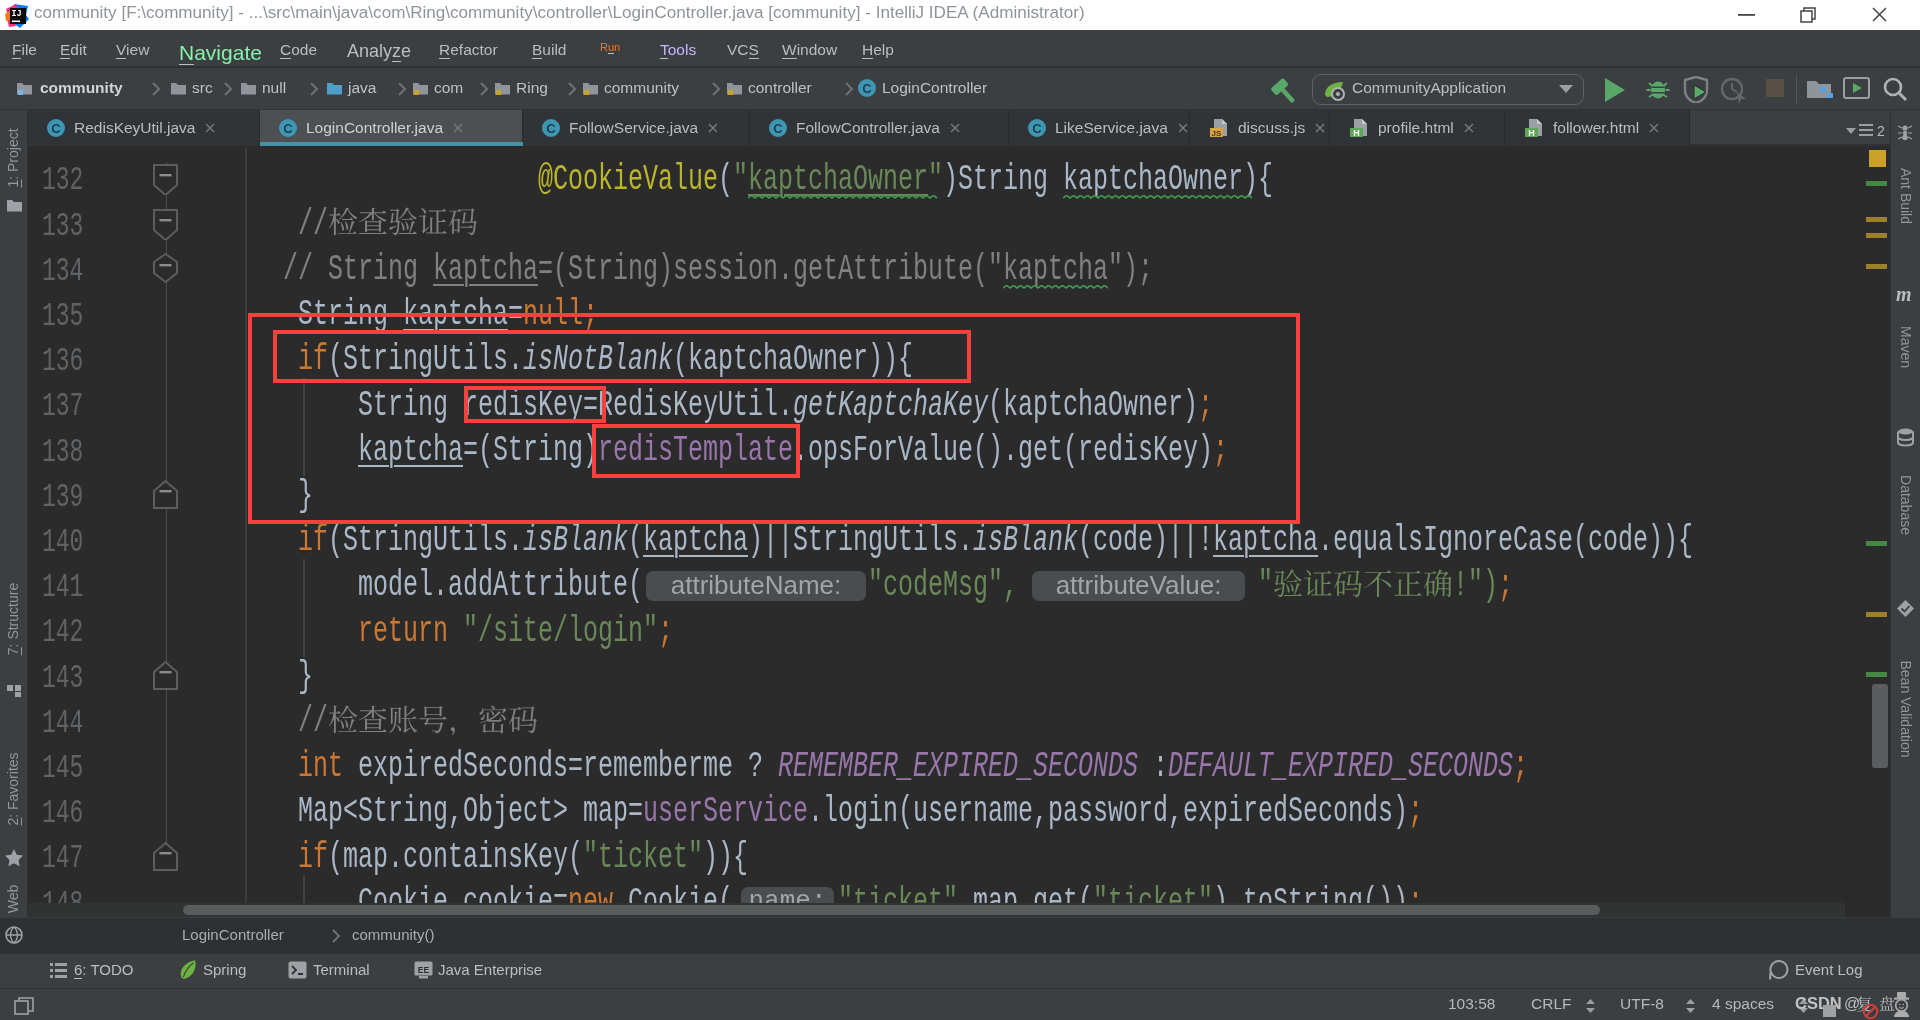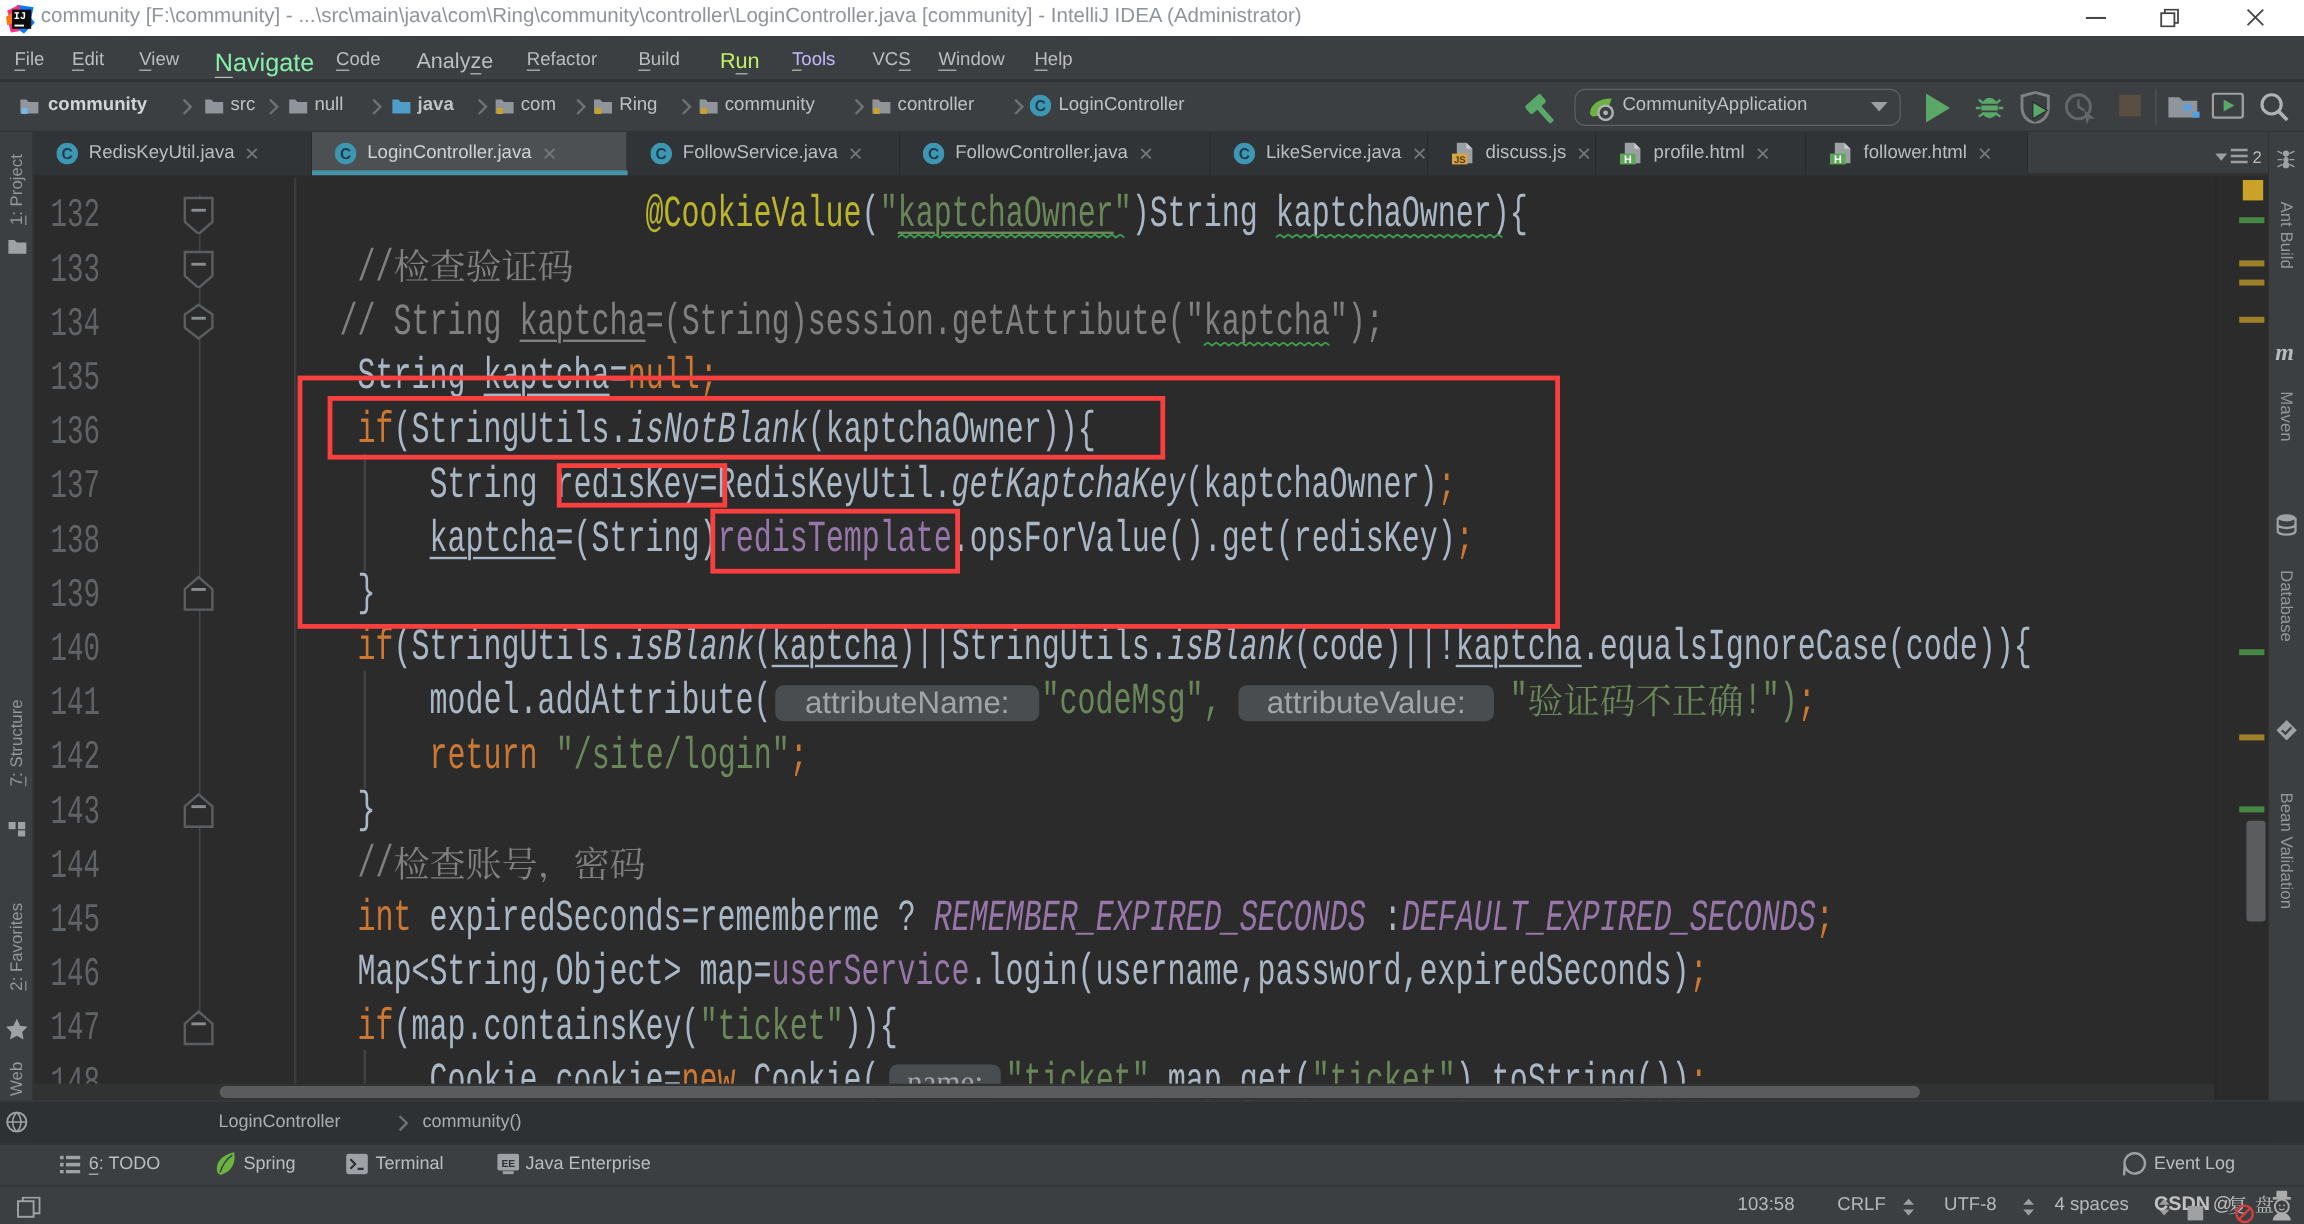--- a/index.html
+++ b/index.html
@@ -54,21 +54,21 @@
   </div>
 <div style="position:absolute;left:0;top:30px;width:1920px;height:37px;background:#3C3F41;border-bottom:1px solid #323232">
     <div style="position:absolute;left:12px;top:11px;font-size:15.5px;color:#BBBDBF"><span style="border-bottom:1px solid #BBBDBF">F</span>ile</div>
     <div style="position:absolute;left:60px;top:11px;font-size:15.5px;color:#BBBDBF"><span style="border-bottom:1px solid #BBBDBF">E</span>dit</div>
     <div style="position:absolute;left:116px;top:11px;font-size:15.5px;color:#BBBDBF"><span style="border-bottom:1px solid #BBBDBF">V</span>iew</div>
     <div style="position:absolute;left:179px;top:11px;font-size:21px;color:#86efac"><span style="border-bottom:1px solid #BBBDBF">N</span>avigate</div>
     <div style="position:absolute;left:280px;top:11px;font-size:15.5px;color:#BBBDBF"><span style="border-bottom:1px solid #BBBDBF">C</span>ode</div>
     <div style="position:absolute;left:347px;top:11px;font-size:18px;color:#BBBDBF">Analy<span style="border-bottom:1px solid #BBBDBF">z</span>e</div>
     <div style="position:absolute;left:439px;top:11px;font-size:15.5px;color:#BBBDBF"><span style="border-bottom:1px solid #BBBDBF">R</span>efactor</div>
     <div style="position:absolute;left:532px;top:11px;font-size:15.5px;color:#BBBDBF"><span style="border-bottom:1px solid #BBBDBF">B</span>uild</div>
-    <div style="position:absolute;left:600px;top:11px;font-size:18px;color:#bef264">R<span style="border-bottom:1px solid #BBBDBF">u</span>n</div>
+    <div style="position:absolute;left:600px;top:11px;font-size:11px;color:#f97316">R<span style="border-bottom:1px solid #BBBDBF">u</span>n</div>
     <div style="position:absolute;left:660px;top:11px;font-size:15.5px;color:#c4b5fd"><span style="border-bottom:1px solid #BBBDBF">T</span>ools</div>
     <div style="position:absolute;left:727px;top:11px;font-size:15.5px;color:#BBBDBF">VC<span style="border-bottom:1px solid #BBBDBF">S</span></div>
     <div style="position:absolute;left:782px;top:11px;font-size:15.5px;color:#BBBDBF"><span style="border-bottom:1px solid #BBBDBF">W</span>indow</div>
     <div style="position:absolute;left:862px;top:11px;font-size:15.5px;color:#BBBDBF"><span style="border-bottom:1px solid #BBBDBF">H</span>elp</div>
   </div>
 <div style="position:absolute;left:0;top:68px;width:1920px;height:42px;background:#3C3F41;border-bottom:1px solid #323232">
     <svg style="position:absolute;left:16px;top:12px" width="17" height="17">
       <path d="M1,3 h5 l2,2 h8 v9.5 h-15 z" fill="#90969C"></path>
       <rect x="2" y="10" width="5" height="5" fill="#76B5E8"></rect>
     </svg>
@@ -86,21 +86,21 @@
     <svg style="position:absolute;left:240px;top:12px" width="17" height="17">
       <path d="M1,3 h5 l2,2 h8 v9.5 h-15 z" fill="#8F959A"></path>
     </svg>
     <div style="position:absolute;left:262px;top:11px;font-size:15.5px;font-weight:normal;color:#BFC1C3">null</div>
     <svg style="position:absolute;left:309px;top:14px" width="10" height="14">
       <path d="M2,1 l6,6 l-6,6" stroke="#6E7173" stroke-width="2" fill="none"></path>
     </svg>
     <svg style="position:absolute;left:326px;top:12px" width="17" height="17">
       <path d="M1,3 h5 l2,2 h8 v9.5 h-15 z" fill="#4F9EC9"></path>
     </svg>
-    <div style="position:absolute;left:348px;top:11px;font-size:15.5px;font-weight:bold;color:#BFC1C3">java</div>
+    <div style="position:absolute;left:348px;top:11px;font-size:15.5px;font-weight:normal;color:#BFC1C3">java</div>
     <svg style="position:absolute;left:397px;top:14px" width="10" height="14">
       <path d="M2,1 l6,6 l-6,6" stroke="#6E7173" stroke-width="2" fill="none"></path>
     </svg>
     <svg style="position:absolute;left:412px;top:12px" width="17" height="17">
       <path d="M1,3 h5 l2,2 h8 v9.5 h-15 z" fill="#8F959A"></path>
       <rect x="2" y="10" width="5" height="5" fill="#C9A227"></rect>
     </svg>
     <div style="position:absolute;left:434px;top:11px;font-size:15.5px;font-weight:normal;color:#BFC1C3">com</div>
     <svg style="position:absolute;left:479px;top:14px" width="10" height="14">
       <path d="M2,1 l6,6 l-6,6" stroke="#6E7173" stroke-width="2" fill="none"></path>
@@ -352,21 +352,21 @@
     <path d="M0,3 l3.5,-2.6 l3.5,2.6 l3.5,-2.6 l3.5,2.6 l3.5,-2.6 l3.5,2.6 l3.5,-2.6 l3.5,2.6 l3.5,-2.6 l3.5,2.6 l3.5,-2.6 l3.5,2.6 l3.5,-2.6 l3.5,2.6 l3.5,-2.6 l3.5,2.6 l3.5,-2.6 l3.5,2.6 l3.5,-2.6 l3.5,2.6 l3.5,-2.6 l3.5,2.6 l3.5,-2.6 l3.5,2.6 l3.5,-2.6 l3.5,2.6 l3.5,-2.6 l3.5,2.6 l3.5,-2.6 l3.5,2.6 l3.5,-2.6 l3.5,2.6 l3.5,-2.6 l3.5,2.6 l3.5,-2.6 l3.5,2.6 l3.5,-2.6 l3.5,2.6 l3.5,-2.6 l3.5,2.6 l3.5,-2.6 l3.5,2.6 l3.5,-2.6 l3.5,2.6 l3.5,-2.6 l3.5,2.6 l3.5,-2.6 l3.5,2.6 l3.5,-2.6 l3.5,2.6 l3.5,-2.6 l3.5,2.6 l3.5,-2.6 l3.5,2.6" fill="none" stroke="#3E9950" stroke-width="1.6"></path>
   </svg>
 <svg style="position:absolute;left:1063px;top:195px" width="195" height="6">
     <path d="M0,3 l3.5,-2.6 l3.5,2.6 l3.5,-2.6 l3.5,2.6 l3.5,-2.6 l3.5,2.6 l3.5,-2.6 l3.5,2.6 l3.5,-2.6 l3.5,2.6 l3.5,-2.6 l3.5,2.6 l3.5,-2.6 l3.5,2.6 l3.5,-2.6 l3.5,2.6 l3.5,-2.6 l3.5,2.6 l3.5,-2.6 l3.5,2.6 l3.5,-2.6 l3.5,2.6 l3.5,-2.6 l3.5,2.6 l3.5,-2.6 l3.5,2.6 l3.5,-2.6 l3.5,2.6 l3.5,-2.6 l3.5,2.6 l3.5,-2.6 l3.5,2.6 l3.5,-2.6 l3.5,2.6 l3.5,-2.6 l3.5,2.6 l3.5,-2.6 l3.5,2.6 l3.5,-2.6 l3.5,2.6 l3.5,-2.6 l3.5,2.6 l3.5,-2.6 l3.5,2.6 l3.5,-2.6 l3.5,2.6 l3.5,-2.6 l3.5,2.6 l3.5,-2.6 l3.5,2.6 l3.5,-2.6 l3.5,2.6 l3.5,-2.6 l3.5,2.6" fill="none" stroke="#3E9950" stroke-width="1.6"></path>
   </svg>
 <svg style="position:absolute;left:1003px;top:285px" width="105" height="6">
     <path d="M0,3 l3.5,-2.6 l3.5,2.6 l3.5,-2.6 l3.5,2.6 l3.5,-2.6 l3.5,2.6 l3.5,-2.6 l3.5,2.6 l3.5,-2.6 l3.5,2.6 l3.5,-2.6 l3.5,2.6 l3.5,-2.6 l3.5,2.6 l3.5,-2.6 l3.5,2.6 l3.5,-2.6 l3.5,2.6 l3.5,-2.6 l3.5,2.6 l3.5,-2.6 l3.5,2.6 l3.5,-2.6 l3.5,2.6 l3.5,-2.6 l3.5,2.6 l3.5,-2.6 l3.5,2.6 l3.5,-2.6 l3.5,2.6" fill="none" stroke="#3E9950" stroke-width="1.6"></path>
   </svg>
 <div style="position:absolute;left:646px;top:571px;width:220px;height:30px;background:#4A4D4F;border-radius:7px;color:#A2A5A8;font-size:26px;text-align:center;line-height:29px;font-family:'Liberation Sans',sans-serif">attributeName:</div>
 <div style="position:absolute;left:1032px;top:571px;width:213px;height:30px;background:#4A4D4F;border-radius:7px;color:#A2A5A8;font-size:26px;text-align:center;line-height:29px;font-family:'Liberation Sans',sans-serif">attributeValue:</div>
-<div style="position:absolute;left:741px;top:887px;width:93px;height:30px;background:#4A4D4F;border-radius:7px;color:#A2A5A8;font-size:26px;text-align:center;line-height:29px;font-family:Liberation Serif, serif">name:</div>
+<div style="position:absolute;left:741px;top:887px;width:93px;height:30px;background:#4A4D4F;border-radius:7px;color:#A2A5A8;font-size:26px;text-align:center;line-height:29px;font-family:Liberation Mono, monospace">name:</div>
 <svg style="position:absolute;left:328.0px;top:207.4px" width="30.0" height="30.0" viewBox="0 -860 1000 1000">
     <use href="#g0" fill="#808080" transform="scale(1,-1)"></use>
   </svg>
 <svg style="position:absolute;left:358.0px;top:207.4px" width="30.0" height="30.0" viewBox="0 -860 1000 1000">
     <use href="#g1" fill="#808080" transform="scale(1,-1)"></use>
   </svg>
 <svg style="position:absolute;left:388.0px;top:207.4px" width="30.0" height="30.0" viewBox="0 -860 1000 1000">
     <use href="#g2" fill="#808080" transform="scale(1,-1)"></use>
   </svg>
 <svg style="position:absolute;left:418.0px;top:207.4px" width="30.0" height="30.0" viewBox="0 -860 1000 1000">

